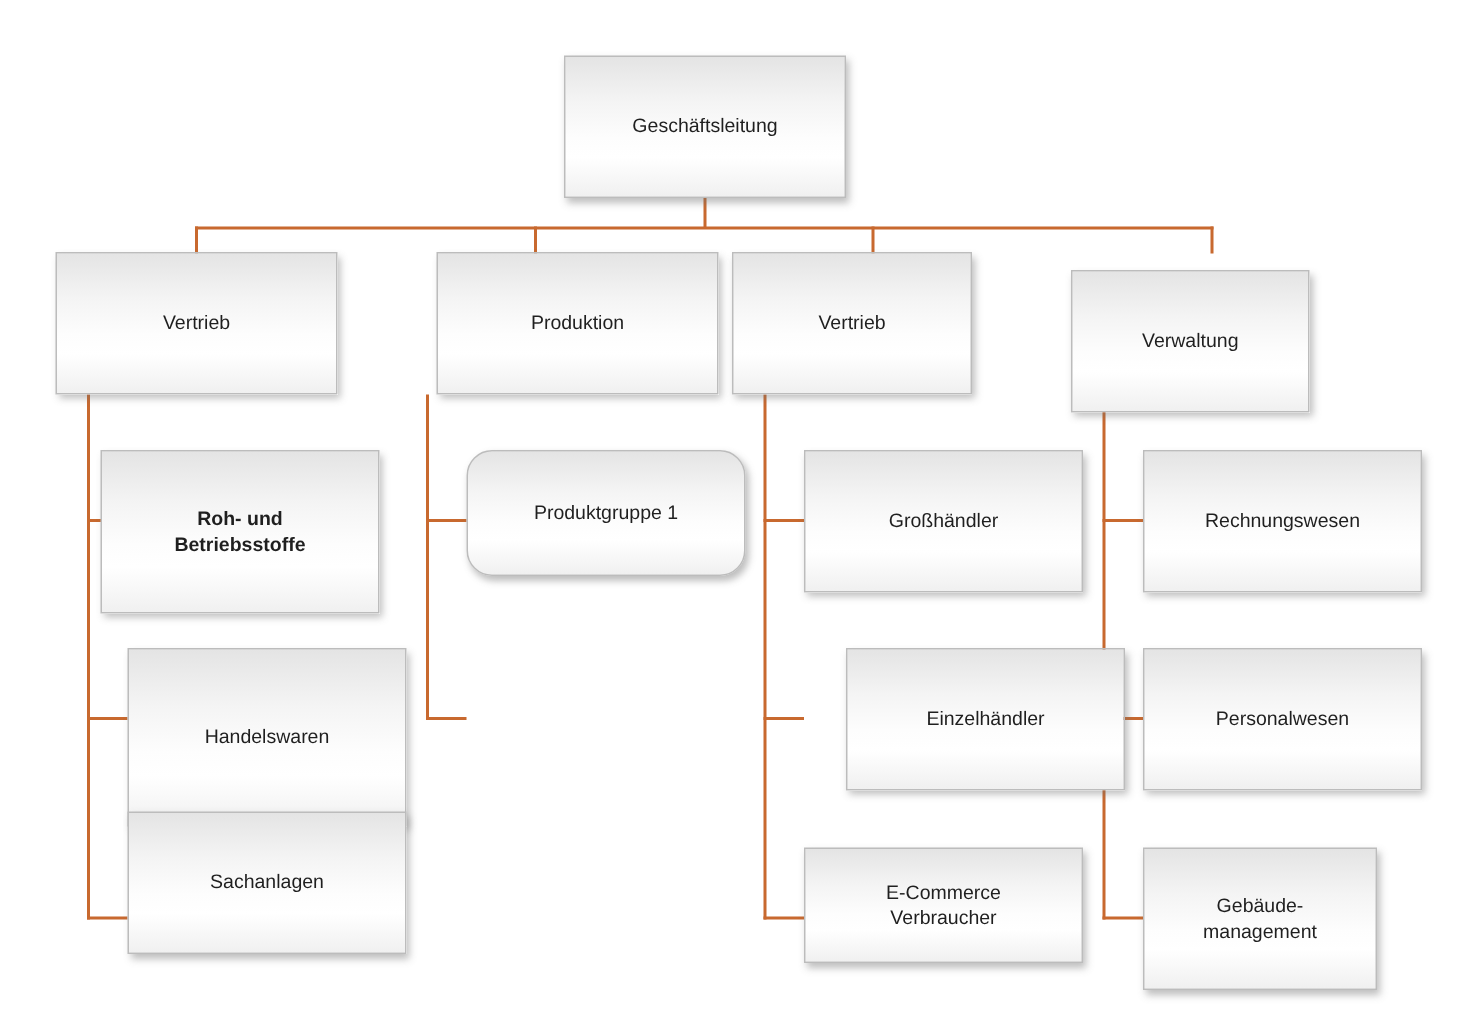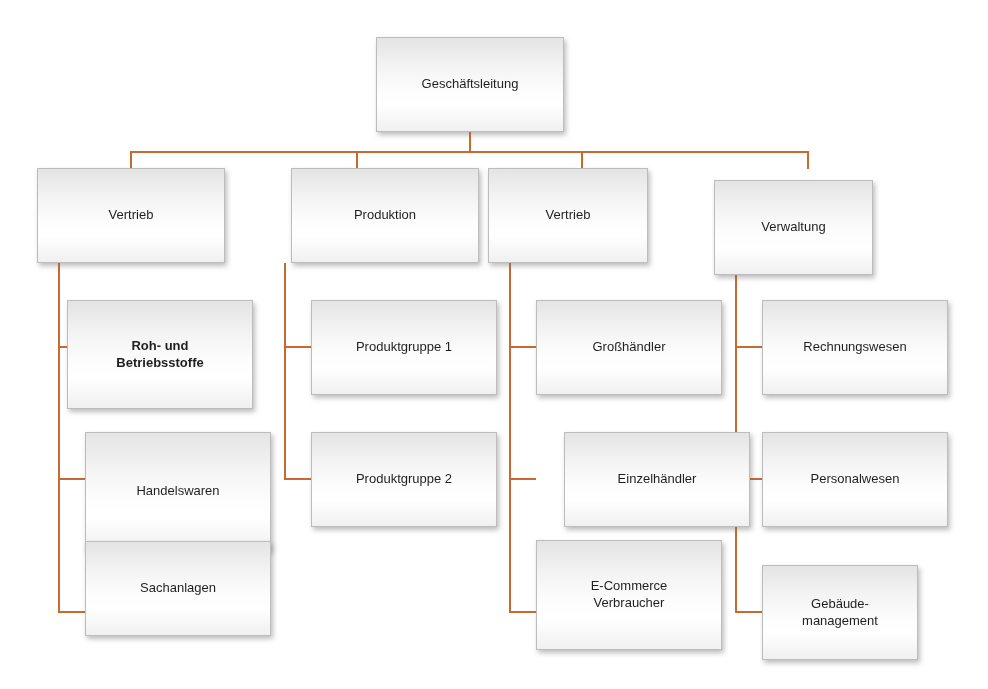--- a/index.html
+++ b/index.html
@@ -75,26 +75,25 @@
   <div class="node" style="left:37px; top:168px; width:188px; height:95px;">Vertrieb</div>
   <div class="node" style="left:263px; top:168px; width:188px; height:95px;margin-left:28px;">Produktion</div>
   <div class="node" style="left:488px; top:168px; width:160px; height:95px;">Vertrieb</div>
   <div class="node" style="left:714px; top:168px; width:159px; height:95px;margin-top:12px;">Verwaltung</div>
 
   <div class="node" style="left:67px; top:300px; width:186px; height:109px;font-weight:bold;">Roh- und
 Betriebsstoffe</div>
   <div class="node" style="left:85px; top:432px; width:186px; height:119px;">Handelswaren</div>
   <div class="node" style="left:85px; top:541px; width:186px; height:95px;">Sachanlagen</div>
 
-  <div class="node" style="left:311px; top:300px; width:186px; height:95px;">Produktgruppe 1</div>
-  <div class="node" style="left:311px; top:432px; width:186px; height:95px;">Produktgruppe 2</div>
+  <div class="node" style="left:311px; top:300px; width:186px; height:84px;border-radius:17px;">Produktgruppe 1</div>
 
   <div class="node" style="left:536px; top:300px; width:186px; height:95px;">Großhändler</div>
   <div class="node" style="left:564px; top:432px; width:186px; height:95px;">Einzelhändler</div>
-  <div class="node" style="left:536px; top:540px; width:186px; height:110px;">E-Commerce
+  <div class="node" style="left:536px; top:565px; width:186px; height:77px;">E-Commerce
 Verbraucher</div>
 
   <div class="node" style="left:762px; top:300px; width:186px; height:95px;text-align:center;">Rechnungswesen</div>
   <div class="node" style="left:762px; top:432px; width:186px; height:95px;">Personalwesen</div>
   <div class="node" style="left:762px; top:565px; width:156px; height:95px;">Gebäude-
 management</div>
 
 </div>
 
 </body></html>

